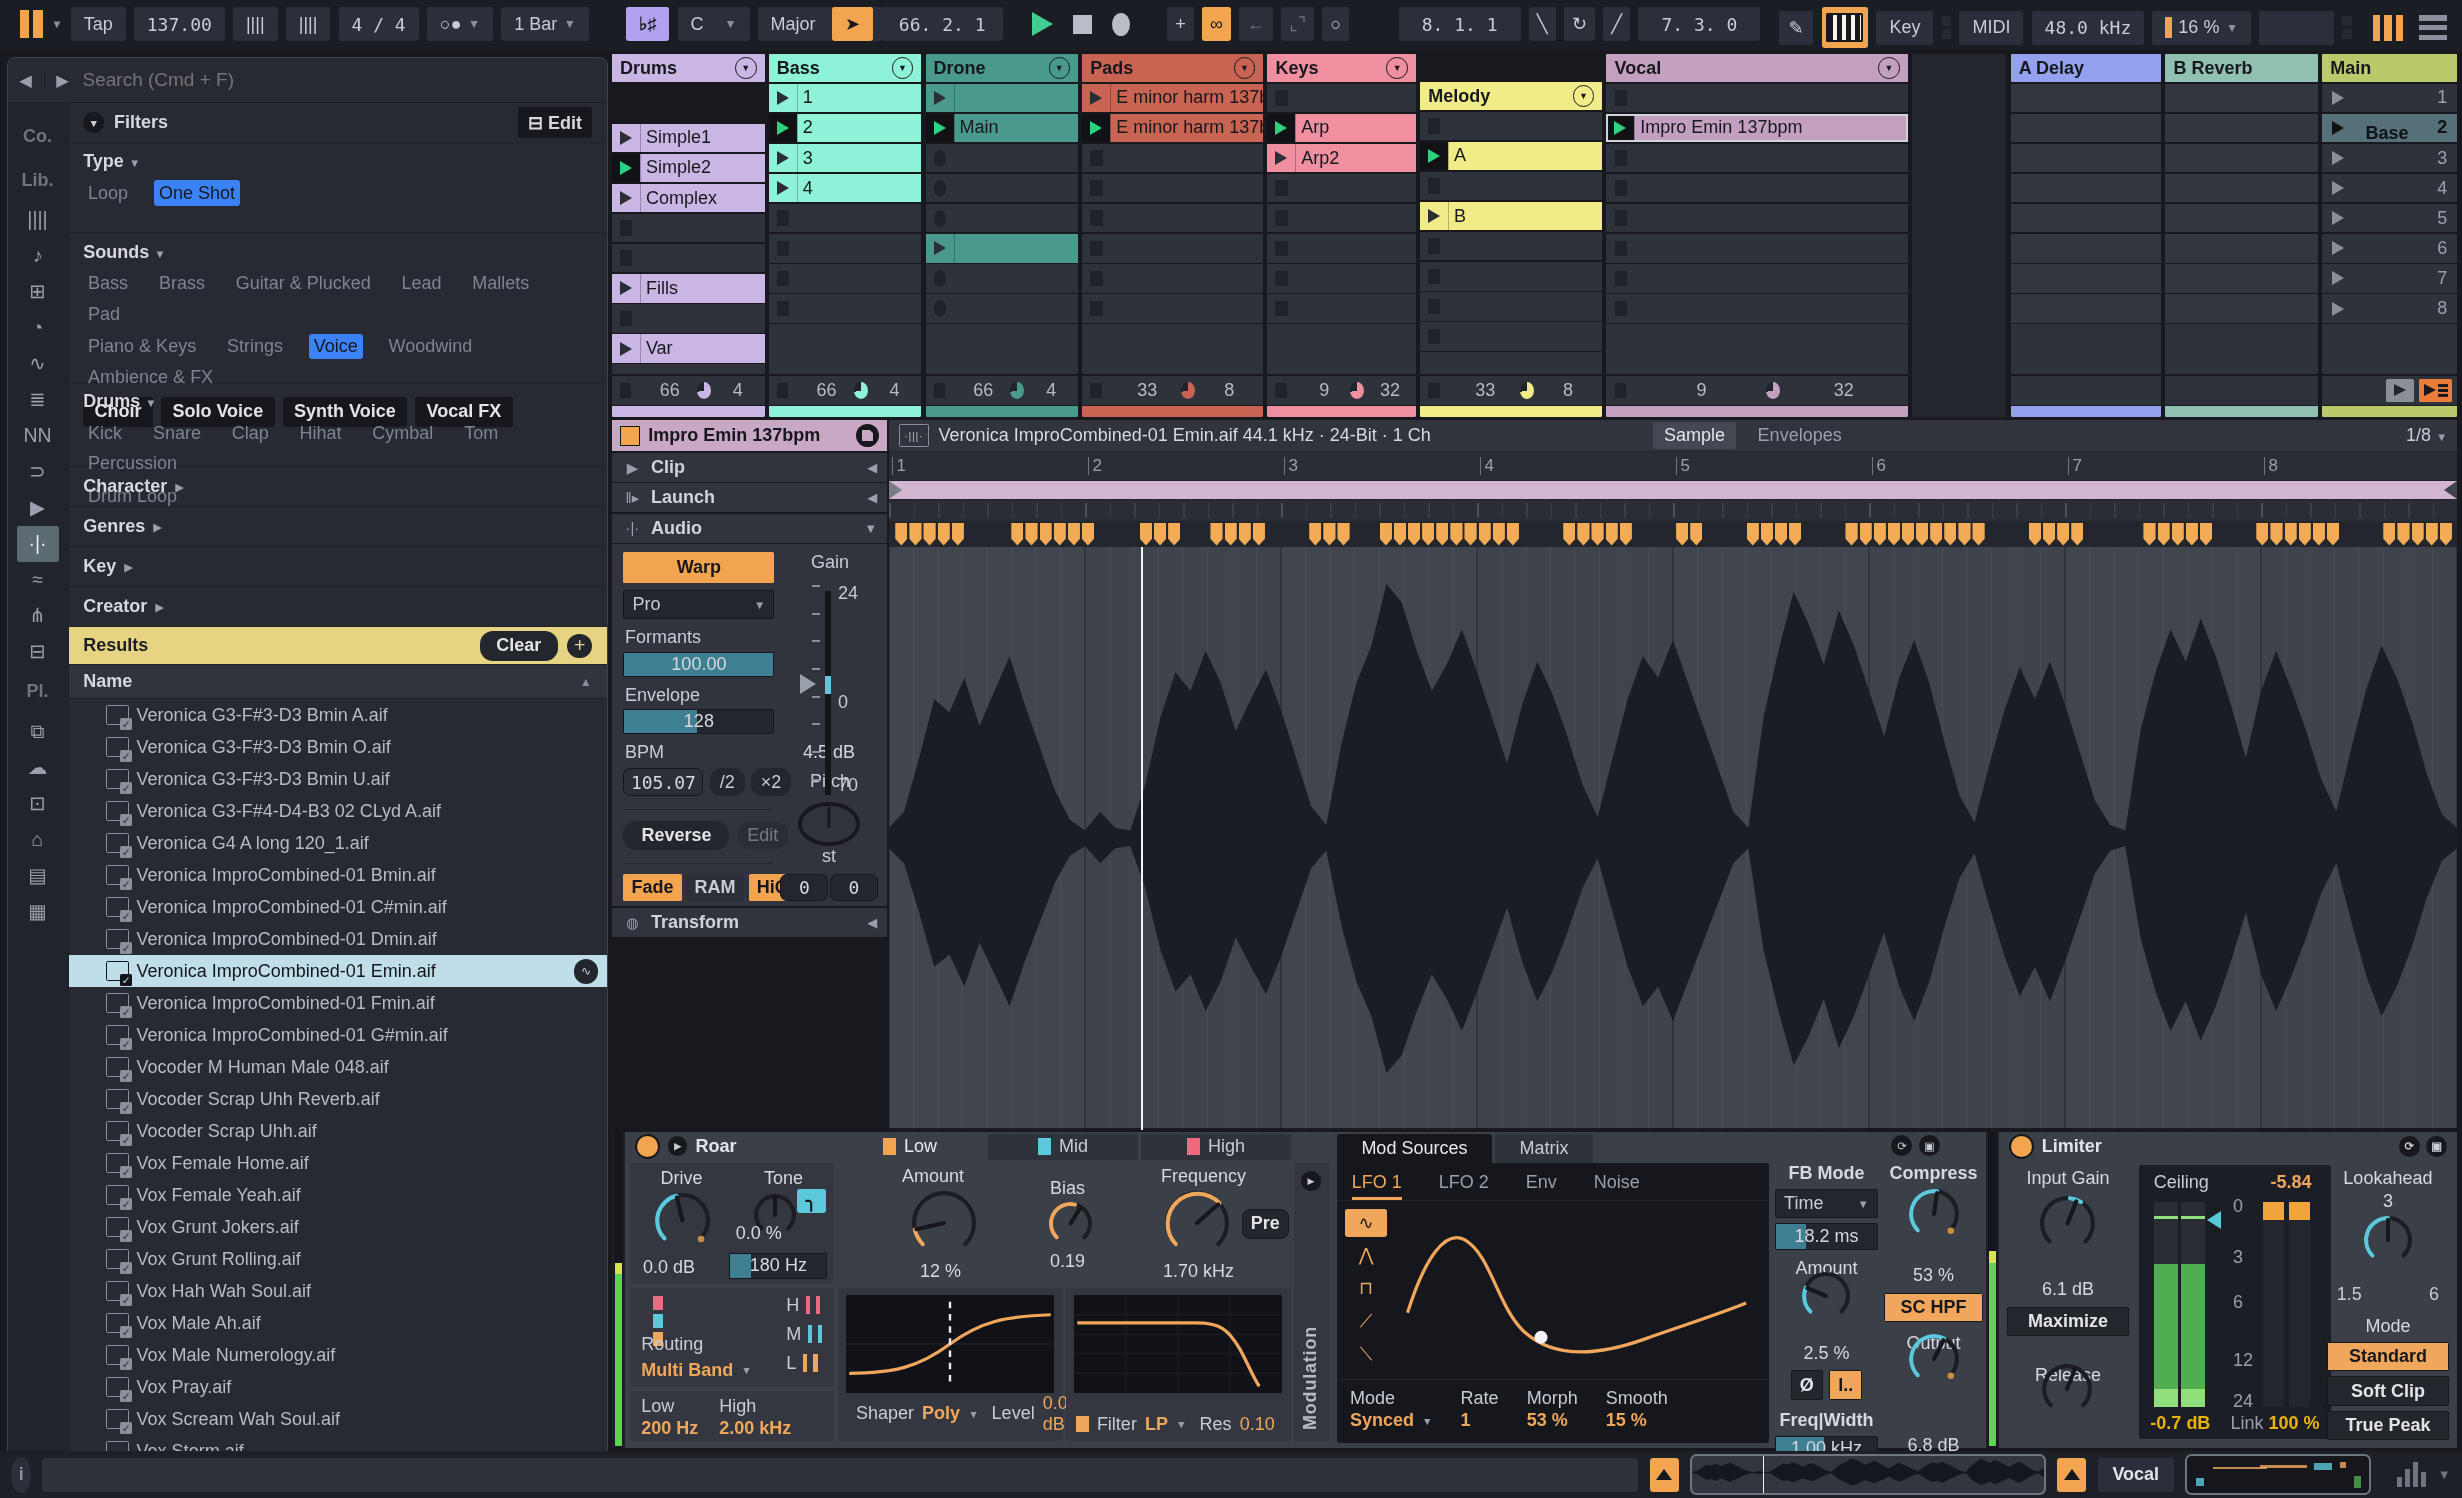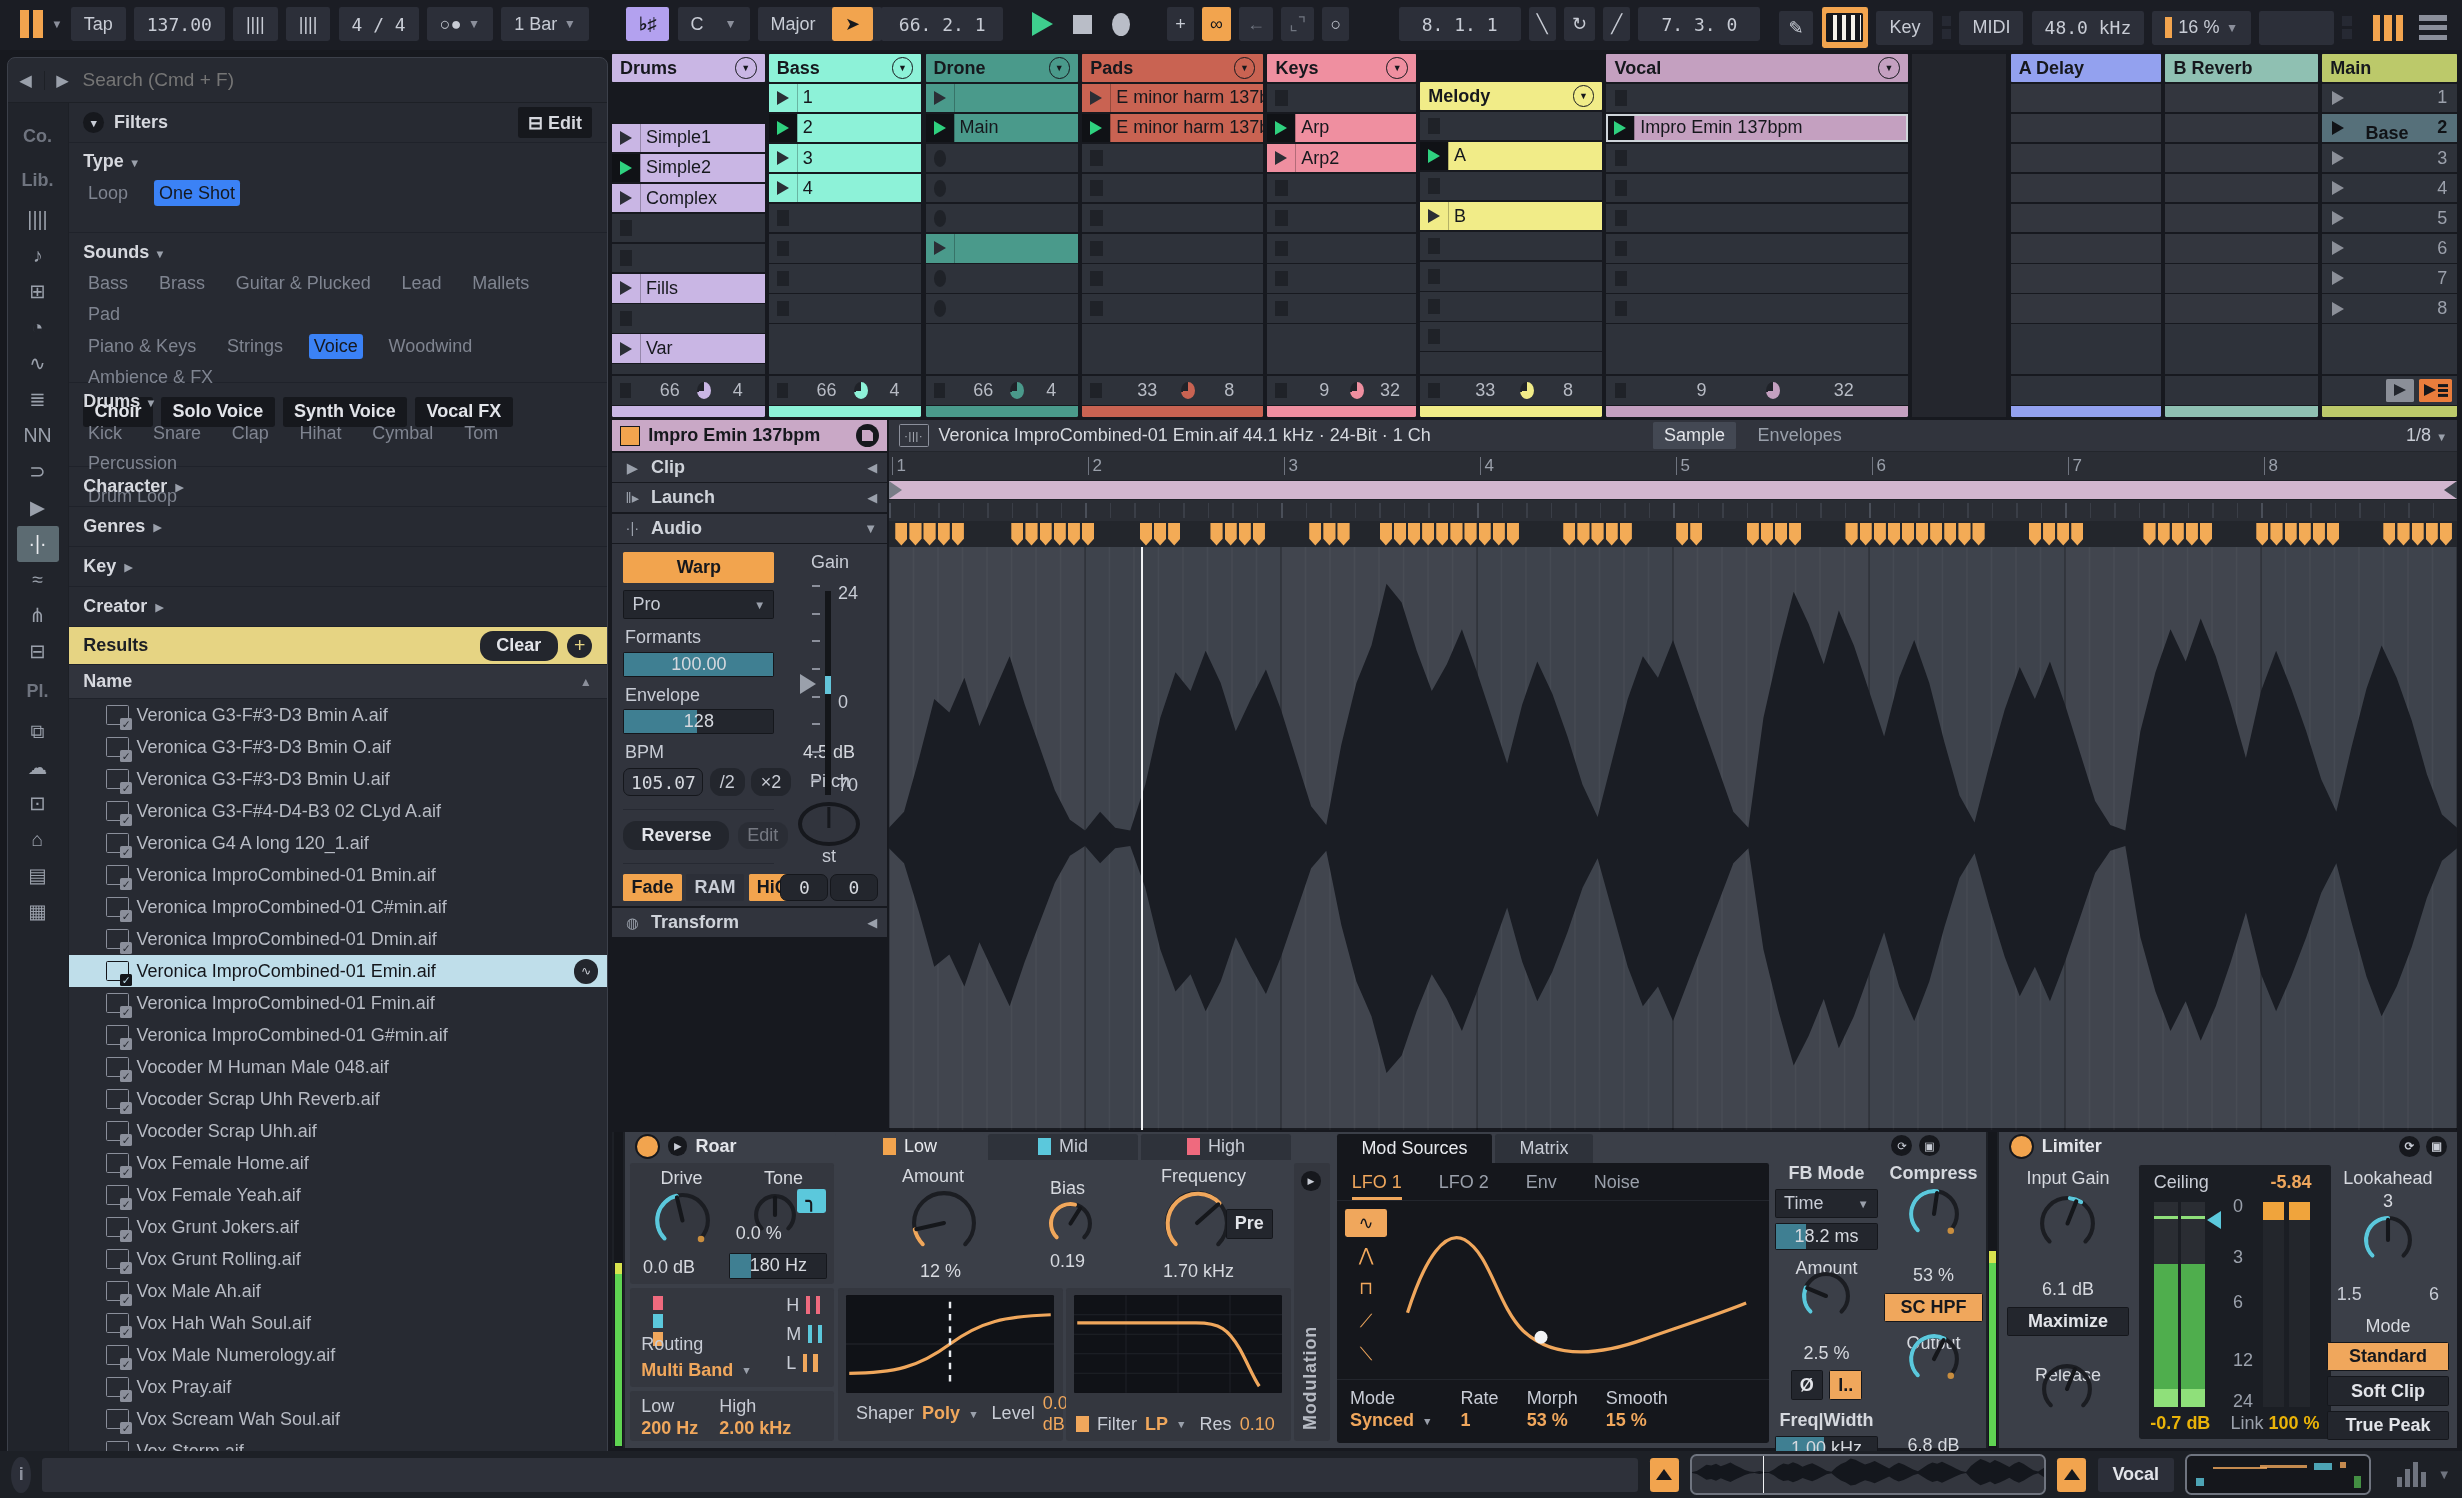--- a/index.html
+++ b/index.html
@@ -516,25 +516,25 @@
             <div class="file-item">
               <span class="fico"></span>
               <span>Vox Grunt Jokers.aif</span>
             </div>
             <div class="file-item">
               <span class="fico"></span>
               <span>Vox Grunt Rolling.aif</span>
             </div>
             <div class="file-item">
               <span class="fico"></span>
+              <span>Vox Hah Wah Soul.aif</span>
+            </div>
+            <div class="file-item">
+              <span class="fico"></span>
               <span>Vox Male Ah.aif</span>
-            </div>
-            <div class="file-item">
-              <span class="fico"></span>
-              <span>Vox Hah Wah Soul.aif</span>
             </div>
             <div class="file-item">
               <span class="fico"></span>
               <span>Vox Male Numerology.aif</span>
             </div>
             <div class="file-item">
               <span class="fico"></span>
               <span>Vox Pray.aif</span>
             </div>
             <div class="file-item">
@@ -1367,21 +1367,21 @@
               <line x1="29" y1="29" x2="40.8" y2="10.4" stroke="#15171b" stroke-width="5" stroke-linecap="round"></line>
             </svg></span>
         <span class="kval" style="position:absolute;left:213px;top:88px;">0.19</span>
         <span class="klabel" style="position:absolute;left:324px;top:3.3px;">Frequency</span>
         <span class="knob" style="position: absolute; left: 326px; top: 26px; display: inline-block; width: 68px; height: 68px;"><svg width="68" height="68" viewBox="0 0 84 84">
               <path d="M15.8 68.2 A37 37 0 1 1 68.2 68.2" stroke="#1b1d22" stroke-width="5" fill="none" stroke-linecap="round"></path>
               <path d="M15.8 68.2 A37 37 0 1 1 69.8 17.5" stroke="#f0a75c" stroke-width="5" fill="none" stroke-linecap="round"></path>
               <line x1="42" y1="42" x2="68.3" y2="18.9" stroke="#15171b" stroke-width="5" stroke-linecap="round"></line>
             </svg></span>
         <span class="kval" style="position:absolute;left:326px;bottom:1.6px;">1.70 kHz</span>
-        <span class="gbtn" style="position:absolute;right:17px;top:46px;">Pre</span>
+        <span class="gbtn" style="position:absolute;right:1px;top:46px;border-radius:8px;">Pre</span>
       </div>
 
       <div class="ibox" style="position:absolute;left:4.9px;top:156px;width:204px;height:99px;">
         <div style="position:absolute;left:14.7px;top:8.1px;width:28px;height:52px;">
           <i style="position:absolute;left:8.1px;top:0;width:10.6px;height:14px;background:#ef6a7e;"></i>
           <i style="position:absolute;left:8.1px;top:18px;width:10.6px;height:14px;background:#5bc8dc;"></i>
           <i style="position:absolute;left:8.1px;top:36px;width:10.6px;height:14px;background:#f0a75c;"></i>
         </div>
         <span style="position:absolute;left:11.4px;top:46px;color:#c8ccd5;">Routing</span>
         <span class="small-sel" style="position:absolute;left:11.4px;bottom:6.5px;">

